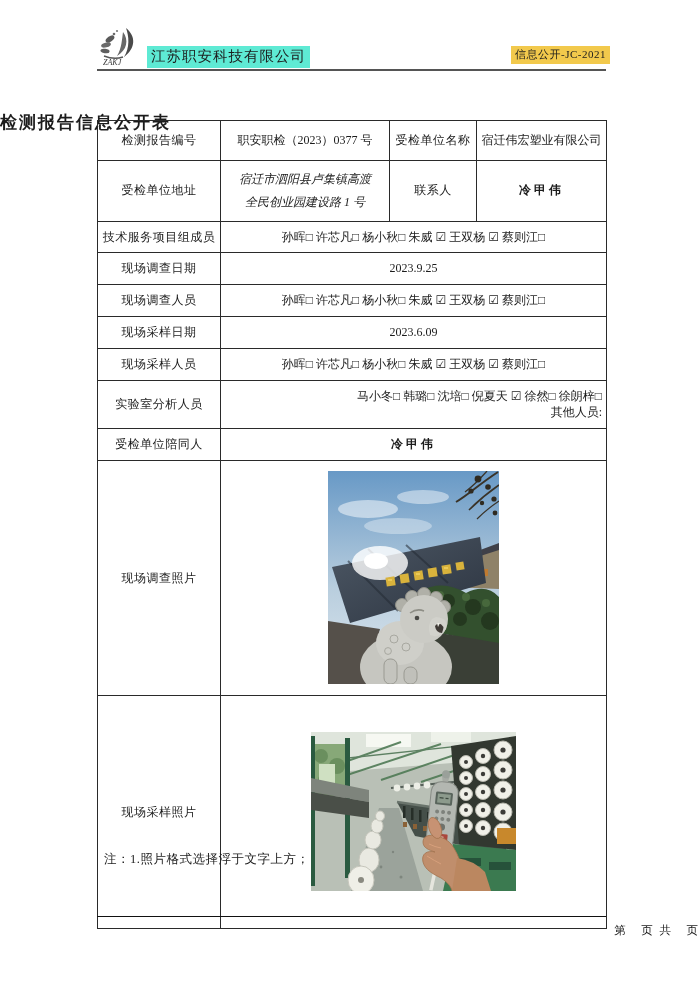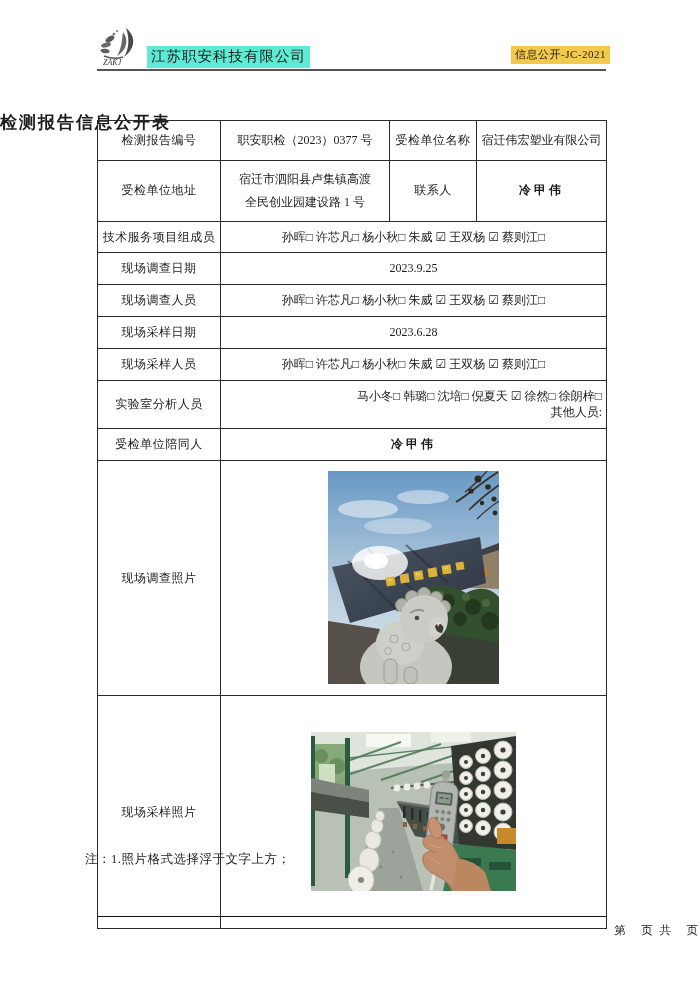--- a/index.html
+++ b/index.html
@@ -19,27 +19,27 @@
                font-size:17px; font-weight:bold; letter-spacing:2px;margin-top:16px; }
 
   
   table.form { position:absolute; left:97px; top:120px; width:509px;
                border-collapse:collapse; table-layout:fixed; }
   table.form td { border:1.5px solid #2a2a2a; font-size:12px; line-height:1.4;
                   padding:7px 4px; text-align:center; vertical-align:middle; overflow:hidden; }
   td.lbl { letter-spacing:0.5px; }
   td.left { text-align:left; padding-left:7px; }
   .sig { font-weight:bold; font-size:15px; letter-spacing:3px; }
-  .addr-line { display:block; line-height:1.9; }
+  .addr-line { display:block; line-height:1.9;font-style:italic; }
   .lab-line { display:block; text-align:right; }
   .photo-cell { padding:6px 0; }
   .photo-cell svg { display:block; margin:0 auto; }
 
   
-  .note { position:absolute; left:85px; top:851px; font-size:12.5px; letter-spacing:0.5px; }
+  .note { position:absolute; left:104px; top:851px; font-size:12.5px; letter-spacing:0.5px; }
   .footer-rule { position:absolute; left:97px; top:916px; width:509px; height:0; border-top:1.5px solid #111; }
   .footer-text { position:absolute; left:0; top:923px; width:100%; text-align:right; font-size:11.5px; letter-spacing:2px; }
 </style>
 </head>
 <body>
 
 <div class="page">
 
   <div class="logo-wrap">
     <svg width="52" height="42" viewBox="0 0 52 42">
@@ -96,21 +96,21 @@
       <td colspan="3">2023.9.25</td>
     </tr>
 
     <tr>
       <td class="lbl" style="height:19px">现场调查人员</td>
       <td class="left" colspan="3">孙晖□ 许芯凡□ 杨小秋□ 朱威 ☑ 王双杨 ☑ 蔡则江□</td>
     </tr>
 
     <tr>
       <td class="lbl" style="height:20px">现场采样日期</td>
-      <td colspan="3">2023.6.28</td>
+      <td colspan="3">2023.6.09</td>
     </tr>
 
     <tr>
       <td class="lbl" style="height:19px">现场采样人员</td>
       <td class="left" colspan="3">孙晖□ 许芯凡□ 杨小秋□ 朱威 ☑ 王双杨 ☑ 蔡则江□</td>
     </tr>
 
     <tr>
       <td class="lbl" style="height:35px">实验室分析人员</td>
       <td class="left" colspan="3">

